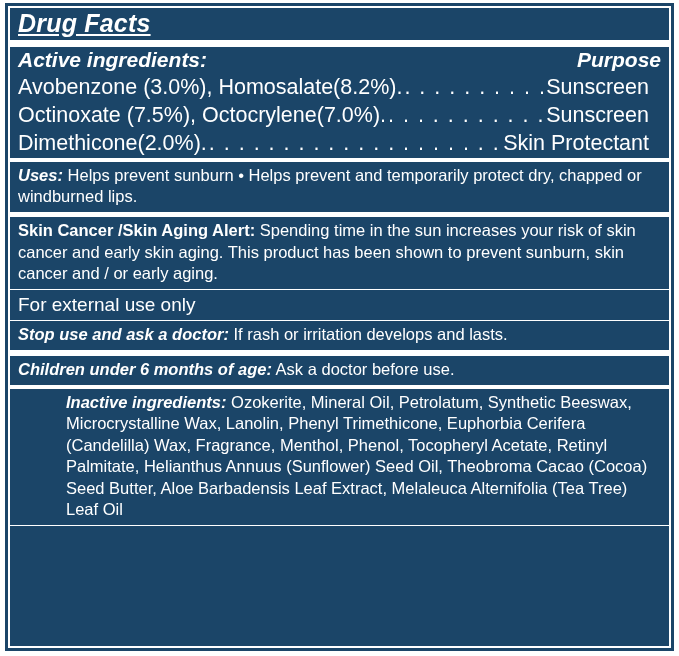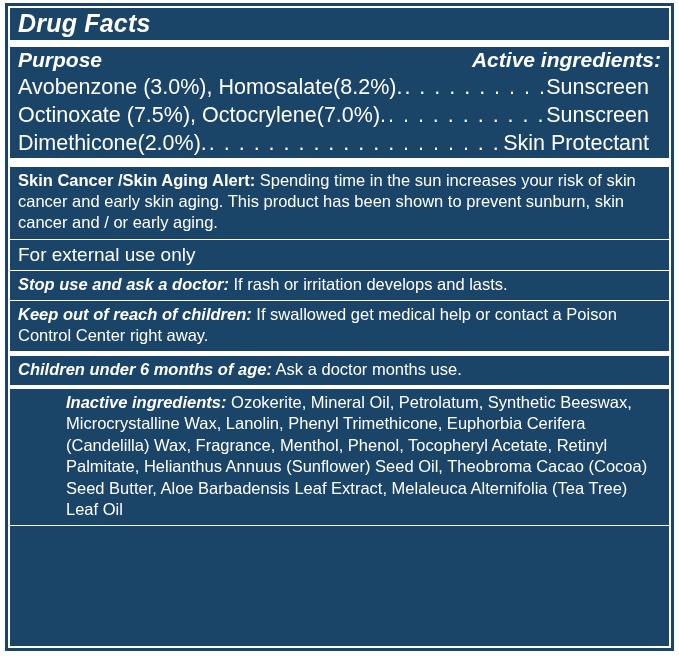--- a/index.html
+++ b/index.html
@@ -34,20 +34,21 @@
     box-sizing: border-box;
     padding: 0;
   }
   .title {
     font-size: 25px;
     font-style: italic;
     font-weight: bold;
     padding: 2px 8px 4px 8px;
     line-height: 1.05;
     letter-spacing: 0.2px;
+    text-decoration: underline;
   }
   .rule-thick {
     border-top: 7px solid #ffffff;
   }
   .rule-med {
     border-top: 4px solid #ffffff;
   }
   .rule-thin {
     border-top: 1.5px solid #ffffff;
   }
@@ -118,22 +119,22 @@
 <body>
 
 <div class="panel">
   <div class="inner">
 
     <div class="title">Drug Facts</div>
 
     <div class="rule-thick"></div>
 
     <div class="row">
+      <span>Active ingredients:</span>
       <span>Purpose</span>
-      <span>Active ingredients:</span>
     </div>
 
     <div class="ing-line">
       <span class="ing-name">Avobenzone (3.0%), Homosalate(8.2%).</span>
       <span class="dots">. . . . . . . . . . . . . . . .</span>
       <span class="ing-purpose">Sunscreen</span>
     </div>
 
     <div class="ing-line">
       <span class="ing-name">Octinoxate (7.5%), Octocrylene(7.0%).</span>
@@ -142,20 +143,23 @@
     </div>
 
     <div class="ing-line">
       <span class="ing-name">Dimethicone(2.0%).</span>
       <span class="dots">. . . . . . . . . . . . . . . . . . . . . . . . . . . .</span>
       <span class="ing-purpose">Skin Protectant</span>
     </div>
 
     <div class="rule-med"></div>
 
+    <div class="body-text">
+      <span class="lead-bi">Uses:</span><span> Helps prevent sunburn • Helps prevent and temporarily protect dry, chapped or windburned lips.</span>
+    </div>
 
     <div class="rule-med"></div>
 
 
     <div class="rule-thin"></div>
 
     <div class="body-text">
       <span class="lead-b">Skin Cancer /Skin Aging Alert:</span><span> Spending time in the sun increases your risk of skin cancer and early skin aging. This product has been shown to prevent sunburn, skin cancer and / or early aging.</span>
     </div>
 
@@ -164,31 +168,28 @@
     <div class="plain-bold">For external use only</div>
 
     <div class="rule-thin"></div>
 
     <div class="body-text">
       <span class="lead-bi">Stop use and ask a doctor:</span><span> If rash or irritation develops and lasts.</span>
     </div>
 
     <div class="rule-thin"></div>
 
-    <div class="body-text">
-      <span class="lead-bi">Keep out of reach of children:</span><span> If swallowed get medical help or contact a Poison Control Center right away.</span>
-    </div>
-
-    <div class="rule-med"></div>
-
-
-    <div class="rule-thin"></div>
-
-    <div class="body-text">
-      <span class="lead-bi">Children under 6 months of age:</span><span> Ask a doctor months use.</span>
+
+    <div class="rule-med"></div>
+
+
+    <div class="rule-thin"></div>
+
+    <div class="body-text">
+      <span class="lead-bi">Children under 6 months of age:</span><span> Ask a doctor before use.</span>
     </div>
 
     <div class="rule-med"></div>
 
     <div class="inactive">
       <span class="lead-bi">Inactive ingredients:</span><span> Ozokerite, Mineral Oil, Petrolatum, Synthetic Beeswax, Microcrystalline Wax, Lanolin, Phenyl Trimethicone, Euphorbia Cerifera (Candelilla) Wax, Fragrance, Menthol, Phenol, Tocopheryl Acetate, Retinyl Palmitate, Helianthus Annuus (Sunflower) Seed Oil, Theobroma Cacao (Cocoa) Seed Butter, Aloe Barbadensis Leaf Extract, Melaleuca Alternifolia (Tea Tree) Leaf Oil</span>
     </div>
 
     <div class="rule-thin"></div>
 

